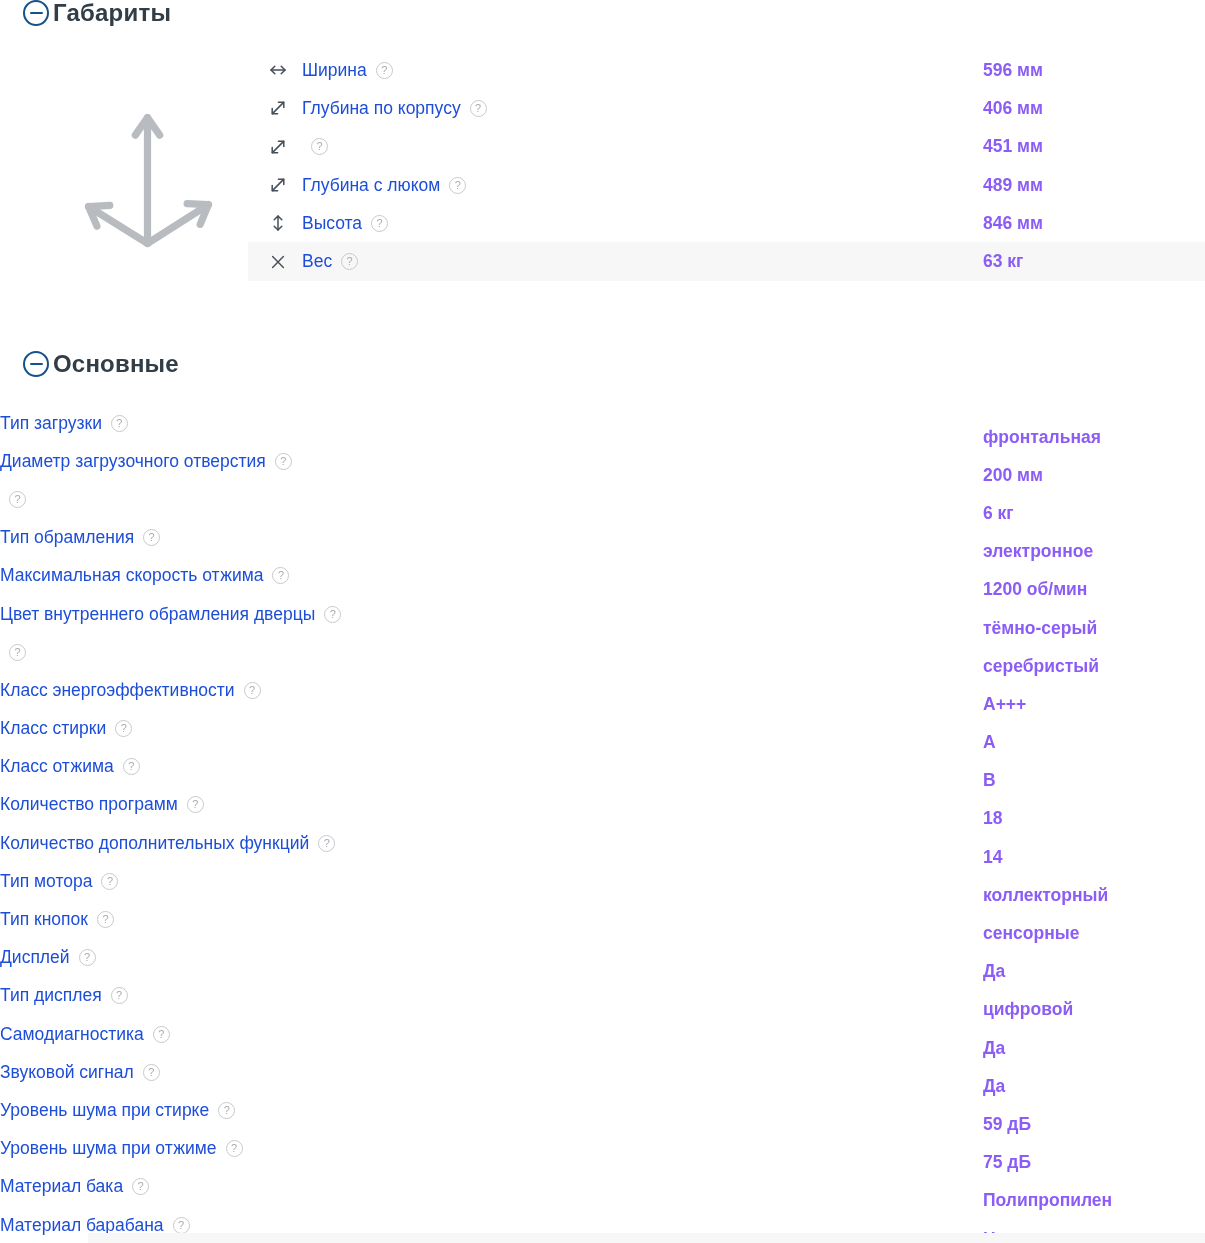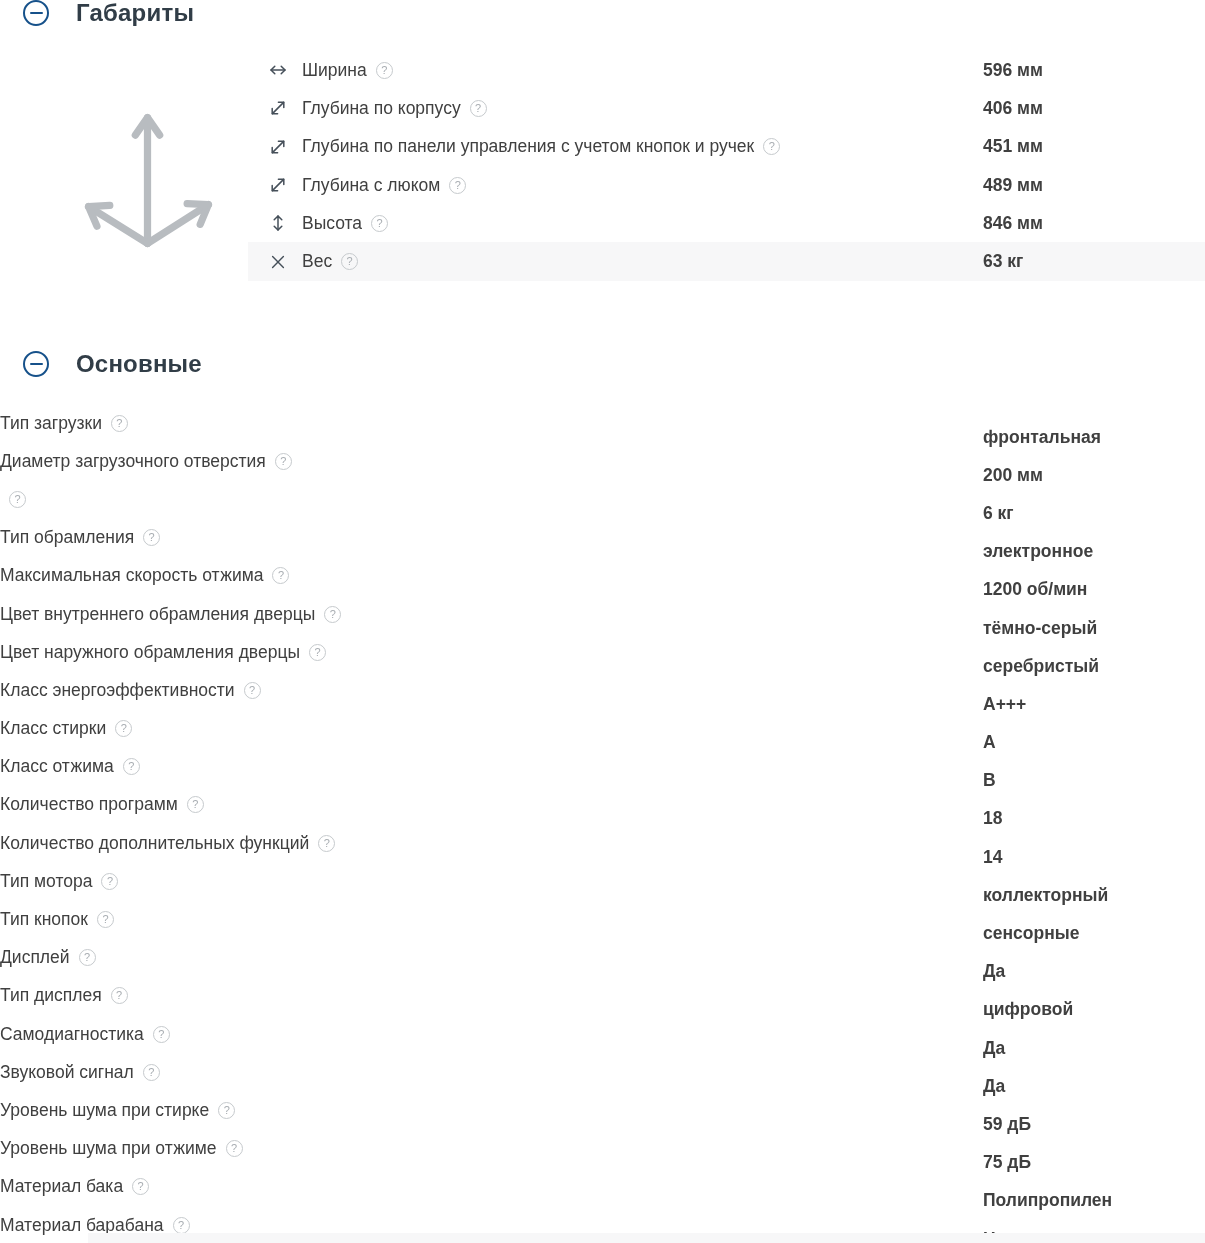--- a/index.html
+++ b/index.html
@@ -18,42 +18,42 @@
   .collapse-btn{
     margin-left:23px;width:22px;height:22px;flex:0 0 auto;
     border:2.5px solid #16518a;border-radius:50%;
     position:relative;cursor:pointer;background:#fff;
   }
   .collapse-btn::after{
     content:"";position:absolute;left:4.5px;right:4.5px;top:50%;
     height:2.5px;margin-top:-1.25px;background:#16518a;border-radius:1px;
   }
   .section-title{
-    margin-left:27px;font-size:24px;font-weight:700;color:#313d47;letter-spacing:.2px;
+    margin-left:4px;font-size:24px;font-weight:700;color:#313d47;letter-spacing:.2px;
   }
   
   #illustration{position:absolute;top:93px;left:75px;color:#b8bcc0;}
   
   #dims-rows{position:absolute;top:51px;left:248px;right:0;}
   #main-rows{position:absolute;top:404px;left:0;right:0;}
   .row{position:relative;display:flex;align-items:center;}
   .dim-row{height:38.3px;padding-left:20px;}
   .main-row{height:38.2px;}
   .row.striped{background:#f7f7f8;}
   .dim-icon{width:20px;height:20px;margin-right:14px;color:#454f59;display:flex;align-items:center;flex:0 0 auto;}
   .dim-icon svg{display:block;}
-  .label{font-size:17.5px;color:#404040;white-space:nowrap;}
+  .label{font-size:17.5px;color:#1d4ed8;white-space:nowrap;}
   .help{
     margin-left:9px;width:17px;height:17px;flex:0 0 auto;box-sizing:border-box;
     border:1px solid #c6cacd;border-radius:50%;
     color:#a8adb2;font-size:11px;line-height:1;
     display:inline-flex;align-items:center;justify-content:center;
     cursor:pointer;user-select:none;
   }
-  .value{position:absolute;font-size:17.5px;font-weight:600;color:#404040;white-space:nowrap;}
+  .value{position:absolute;font-size:17.5px;font-weight:600;color:#8b5cf6;white-space:nowrap;}
   .dim-row .value{left:735px;}
   .main-row .value{left:983px;margin-top:28px;}
   
   #bottom-stripe{position:absolute;top:1233px;left:88px;right:0;height:10px;background:#f7f7f8;}
 </style>
 </head>
 <body>
 
 <div class="page">
 
@@ -99,21 +99,20 @@
         <span class="value">406 мм</span>
       </div>
       <div class="row dim-row">
         <span class="dim-icon">
           <svg width="20" height="20" viewBox="0 0 20 20" fill="none" stroke="currentColor" stroke-width="1.5" stroke-linecap="round" stroke-linejoin="round">
             <path d="M4.4 15.6 15.6 4.4"></path>
             <path d="M10.4 4.2h5.4v5.4"></path>
             <path d="M9.6 15.8H4.2v-5.4"></path>
           </svg>
         </span>
-        <span class="label">Глубина по панели управления с учетом кнопок и ручек</span>
         <span class="help">?</span>
         <span class="value">451 мм</span>
       </div>
       <div class="row dim-row">
         <span class="dim-icon">
           <svg width="20" height="20" viewBox="0 0 20 20" fill="none" stroke="currentColor" stroke-width="1.5" stroke-linecap="round" stroke-linejoin="round">
             <path d="M4.4 15.6 15.6 4.4"></path>
             <path d="M10.4 4.2h5.4v5.4"></path>
             <path d="M9.6 15.8H4.2v-5.4"></path>
           </svg>
@@ -175,21 +174,20 @@
         <span class="label">Максимальная скорость отжима</span>
         <span class="help">?</span>
         <span class="value">1200 об/мин</span>
       </div>
       <div class="row main-row">
         <span class="label">Цвет внутреннего обрамления дверцы</span>
         <span class="help">?</span>
         <span class="value">тёмно-серый</span>
       </div>
       <div class="row main-row">
-        <span class="label">Цвет наружного обрамления дверцы</span>
         <span class="help">?</span>
         <span class="value">серебристый</span>
       </div>
       <div class="row main-row">
         <span class="label">Класс энергоэффективности</span>
         <span class="help">?</span>
         <span class="value">A+++</span>
       </div>
       <div class="row main-row">
         <span class="label">Класс стирки</span>

